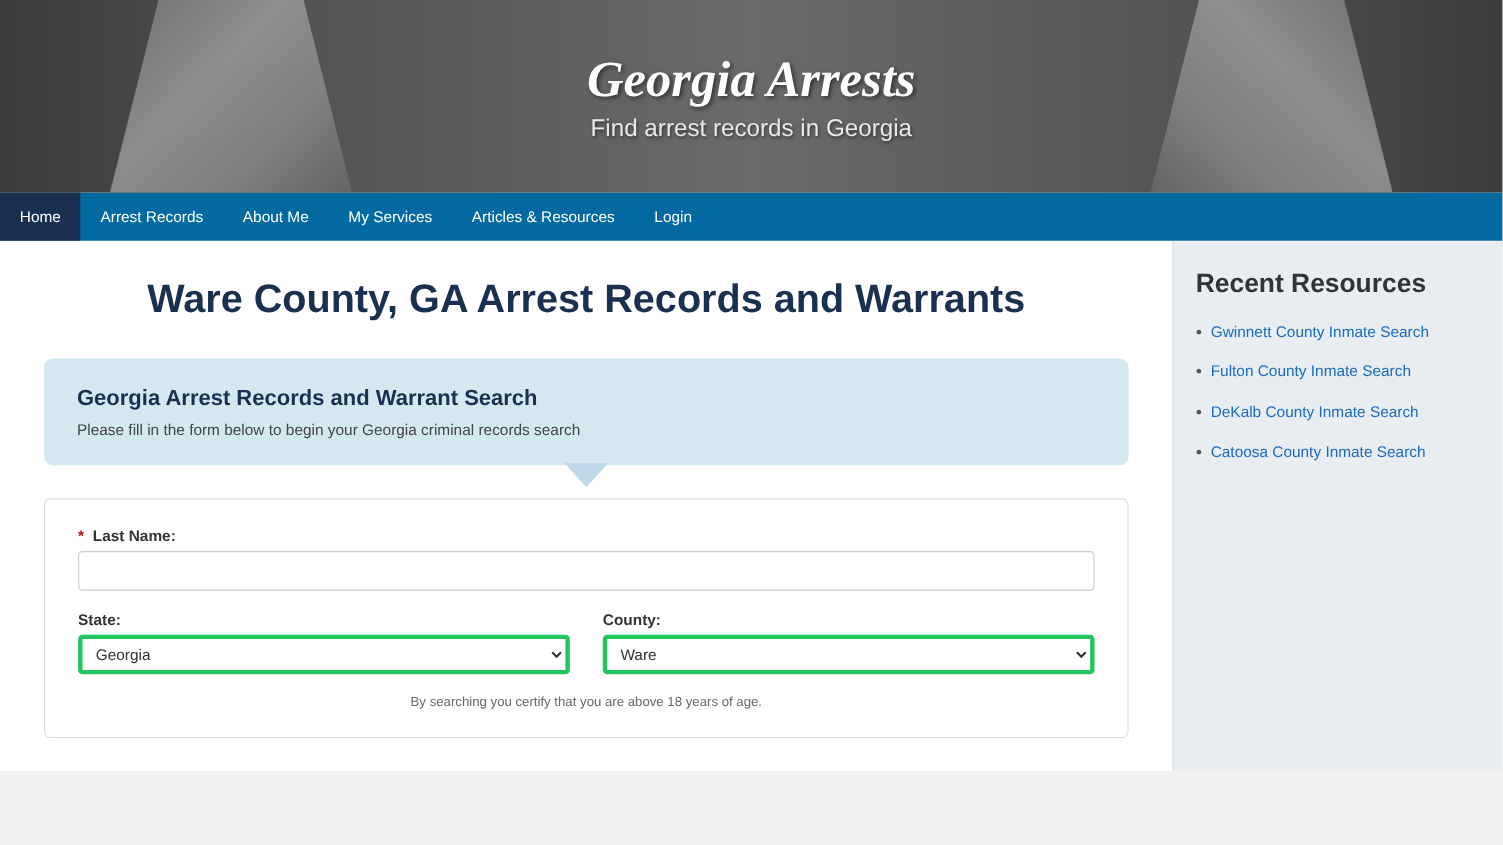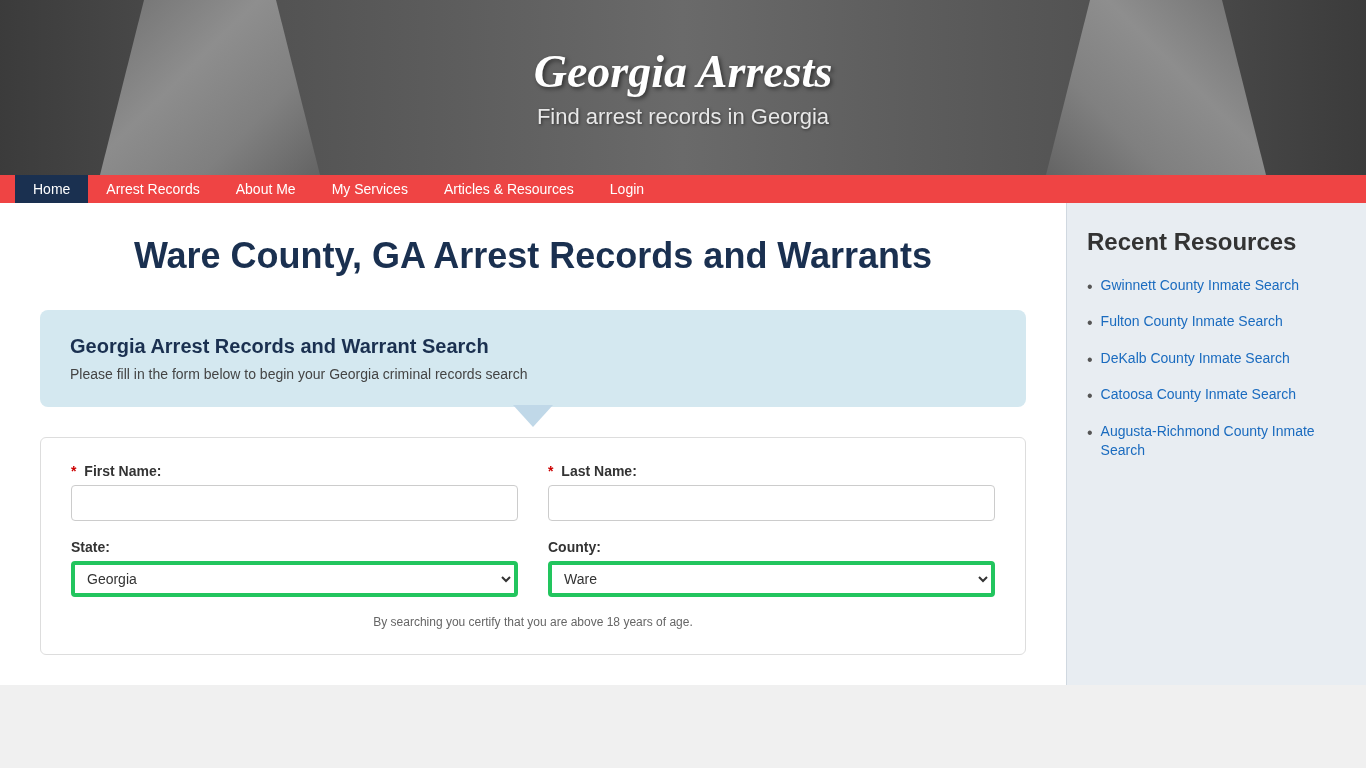--- a/index.html
+++ b/index.html
@@ -61,25 +61,25 @@
     }
     .header-subtitle {
       font-size: 22px;
       color: #e8e8e8;
       margin-top: 6px;
       text-shadow: 1px 1px 3px rgba(0,0,0,0.5);
     }
 
     
     nav {
-      background: #ef4444;
-      height: 28px;
+      background: #0369a1;
+      height: 44px;
       display: flex;
       align-items: center;
-      padding: 0 15px;
+      padding: 0 0;
     }
     nav a {
       color: #fff;
       text-decoration: none;
       padding: 0 18px;
       height: 44px;
       display: flex;
       align-items: center;
       font-size: 14px;
       font-weight: 500;
@@ -276,27 +276,20 @@
   <div class="content">
     <h1 class="page-title">Ware County, GA Arrest Records and Warrants</h1>
 
     <div class="search-box">
       <div class="search-box-title">Georgia Arrest Records and Warrant Search</div>
       <div class="search-box-subtitle">Please fill in the form below to begin your Georgia criminal records search</div>
     </div>
 
     <div class="search-form">
       <div class="form-row">
-        <div class="form-group">
-          <label class="form-label">
-            <span class="required-star">*</span>
-            <span>First Name:</span>
-          </label>
-          <input type="text" class="form-input" placeholder="" style="">
-        </div>
         <div class="form-group">
           <label class="form-label">
             <span class="required-star">*</span>
             <span>Last Name:</span>
           </label>
           <input type="text" class="form-input" placeholder="" style="">
         </div>
       </div>
 
       <div class="form-row">
@@ -326,19 +319,16 @@
       </li>
       <li>
         <a href="#">Fulton County Inmate Search</a>
       </li>
       <li>
         <a href="#">DeKalb County Inmate Search</a>
       </li>
       <li>
         <a href="#">Catoosa County Inmate Search</a>
       </li>
-      <li>
-        <a href="#">Augusta-Richmond County Inmate Search</a>
-      </li>
     </ul>
   </aside>
 
 </div>
 
 </body></html>

